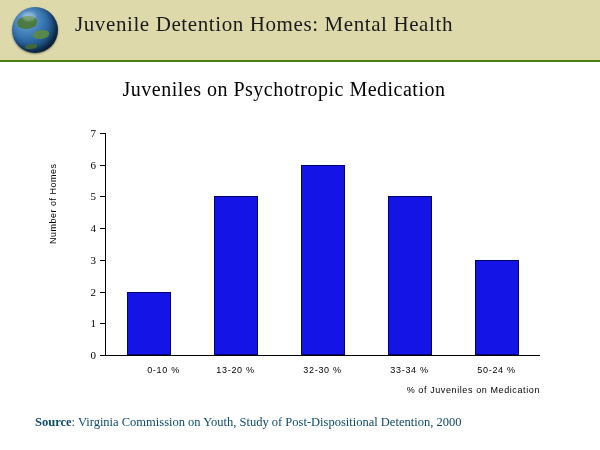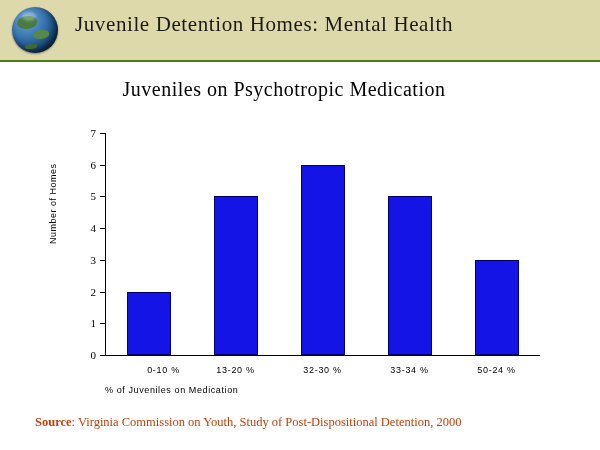--- a/index.html
+++ b/index.html
@@ -156,21 +156,21 @@
     letter-spacing: 0.7px;
     color: #000;
     white-space: nowrap;
   }
 
   #x-axis-title {
     position: absolute;
     left: 105px;
     top: 385px;
     width: 435px;
-    text-align: left;
+    text-align: right;
     font-family: "Liberation Sans", sans-serif;
     font-size: 9px;
     letter-spacing: 0.6px;
     color: #000;
   }
   #y-axis-title {
     position: absolute;
     left: 48px;
     top: 244px;
     font-family: "Liberation Sans", sans-serif;
@@ -182,21 +182,21 @@
     white-space: nowrap;
   }
 
   
   #source-note {
     position: absolute;
     left: 35px;
     top: 415px;
     font-family: "Liberation Serif", serif;
     font-size: 12.5px;
-    color: #c2410c;
+    color: #0c4a6e;
     white-space: nowrap;
   }
   #source-note .lbl {
     font-weight: bold;
   }
 </style>
 </head>
 <body>
 
 <div id="banner">

